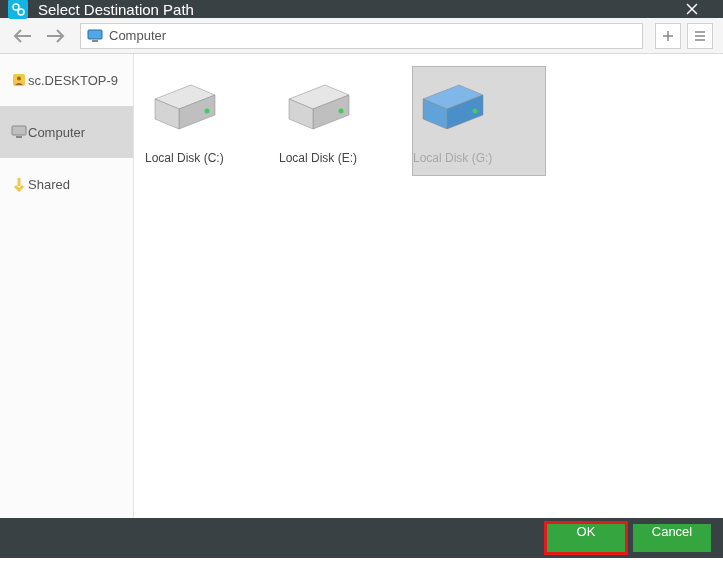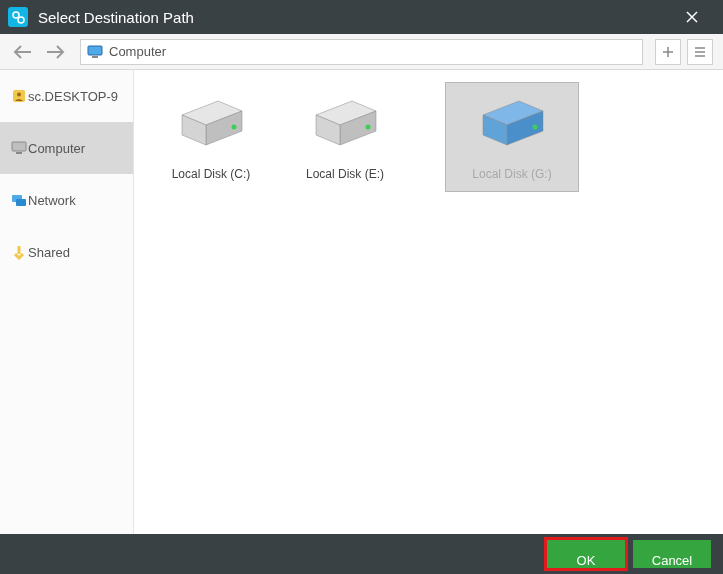--- a/index.html
+++ b/index.html
@@ -1,20 +1,20 @@
 <!DOCTYPE html>
 <html><head>
 <meta charset="utf-8">
 <style>
   * { box-sizing: border-box; font-family: "Segoe UI", Arial, sans-serif; }
   html, body { margin: 0; padding: 0; }
   body { width: 723px; height: 574px; background: #fff; overflow: hidden; }
 
   .titlebar {
-    height: 34px;
+    height: 18px;
     background: #3a4145;
     color: #fff;
     display: flex;
     align-items: center;
     padding: 0 8px;
     font-size: 15px;
   }
   .titlebar .app-icon {
     width: 20px; height: 20px; margin-right: 10px;
     display:flex; align-items:center; justify-content:center;
@@ -84,27 +84,27 @@
     padding: 12px 10px;
     display: flex;
     flex-wrap: wrap;
     align-content: flex-start;
   }
   .disk {
     width: 134px;
     height: 110px;
     display: flex;
     flex-direction: column;
-    align-items: center;
+    align-items: flex-start;
     justify-content: flex-start;
     padding-top: 6px;
     border: 1px solid transparent;
     cursor: pointer;
   }
-  .disk.selected { background: #d9d9d9; border: 1px solid #b8b8b8; margin-left: 33px; }
+  .disk.selected { background: #d9d9d9; border: 1px solid #b8b8b8; }
   .disk .label {
     font-size: 12px;
     color: #444;
     margin-top: 6px;
     text-align: center;
   }
   .disk.selected .label { color: #a8a8a8; }
   .disk-svg-wrap { height: 72px; display:flex; align-items:center; justify-content:center;}
 
   .footer {
@@ -113,21 +113,21 @@
     display: flex;
     align-items: center;
     justify-content: flex-end;
     padding: 0 12px;
     gap: 8px;
   }
   .btn {
     min-width: 78px;
     height: 28px;
     display: flex;
-    align-items: flex-end;
+    align-items: flex-start;
     justify-content: center;
     font-size: 13px;
     color: #fff;
     cursor: pointer;
   }
   .btn-ok {
     background: #35a53f;
     outline: 3px solid #e11b1b;
     outline-offset: 0;
   }
@@ -205,29 +205,20 @@
         <span>sc.DESKTOP-9</span>
       </div>
       <div class="side-item selected">
         <span class="icon">
           <svg width="16" height="14" viewBox="0 0 16 14">
             <rect x="1" y="1" width="14" height="9" rx="1" fill="#bfbfbf" stroke="#8a8a8a"></rect>
             <rect x="5" y="11" width="6" height="2" fill="#888"></rect>
           </svg>
         </span>
         <span>Computer</span>
-      </div>
-      <div class="side-item">
-        <span class="icon">
-          <svg width="16" height="14" viewBox="0 0 16 14">
-            <rect x="1" y="2" width="10" height="7" rx="1" fill="#4fa8e8"></rect>
-            <rect x="5" y="6" width="10" height="7" rx="1" fill="#2a8ad0"></rect>
-          </svg>
-        </span>
-        <span>Network</span>
       </div>
       <div class="side-item">
         <span class="icon">
           <svg width="14" height="16" viewBox="0 0 14 16">
             <path d="M7 2 L7 10" stroke="#f2c84b" stroke-width="3"></path>
             <polyline points="3,10 7,14 11,10" fill="none" stroke="#f2c84b" stroke-width="3"></polyline>
           </svg>
         </span>
         <span>Shared</span>
       </div>

